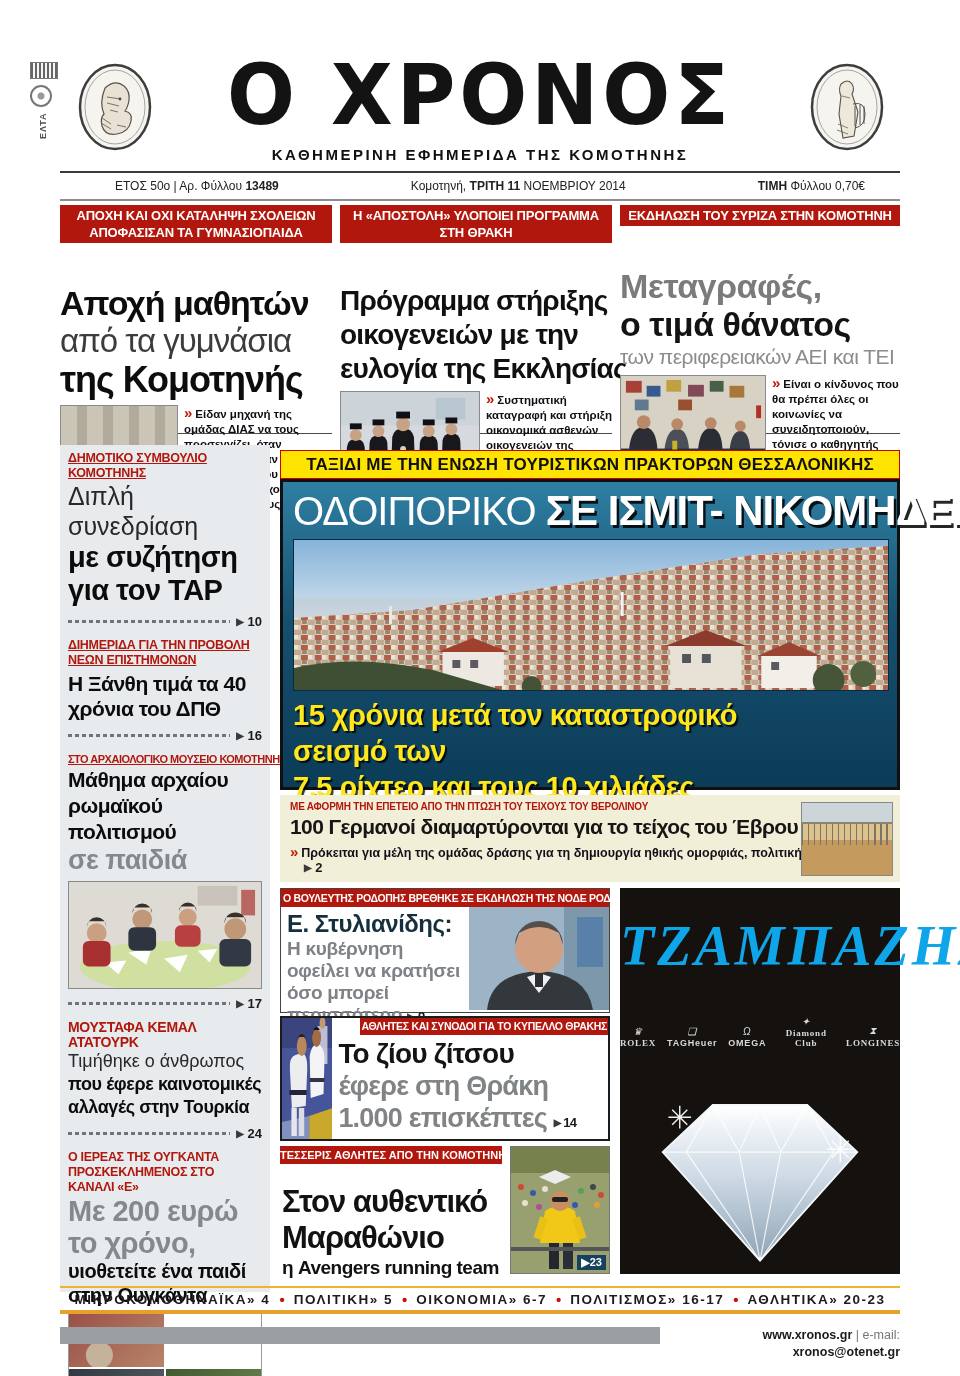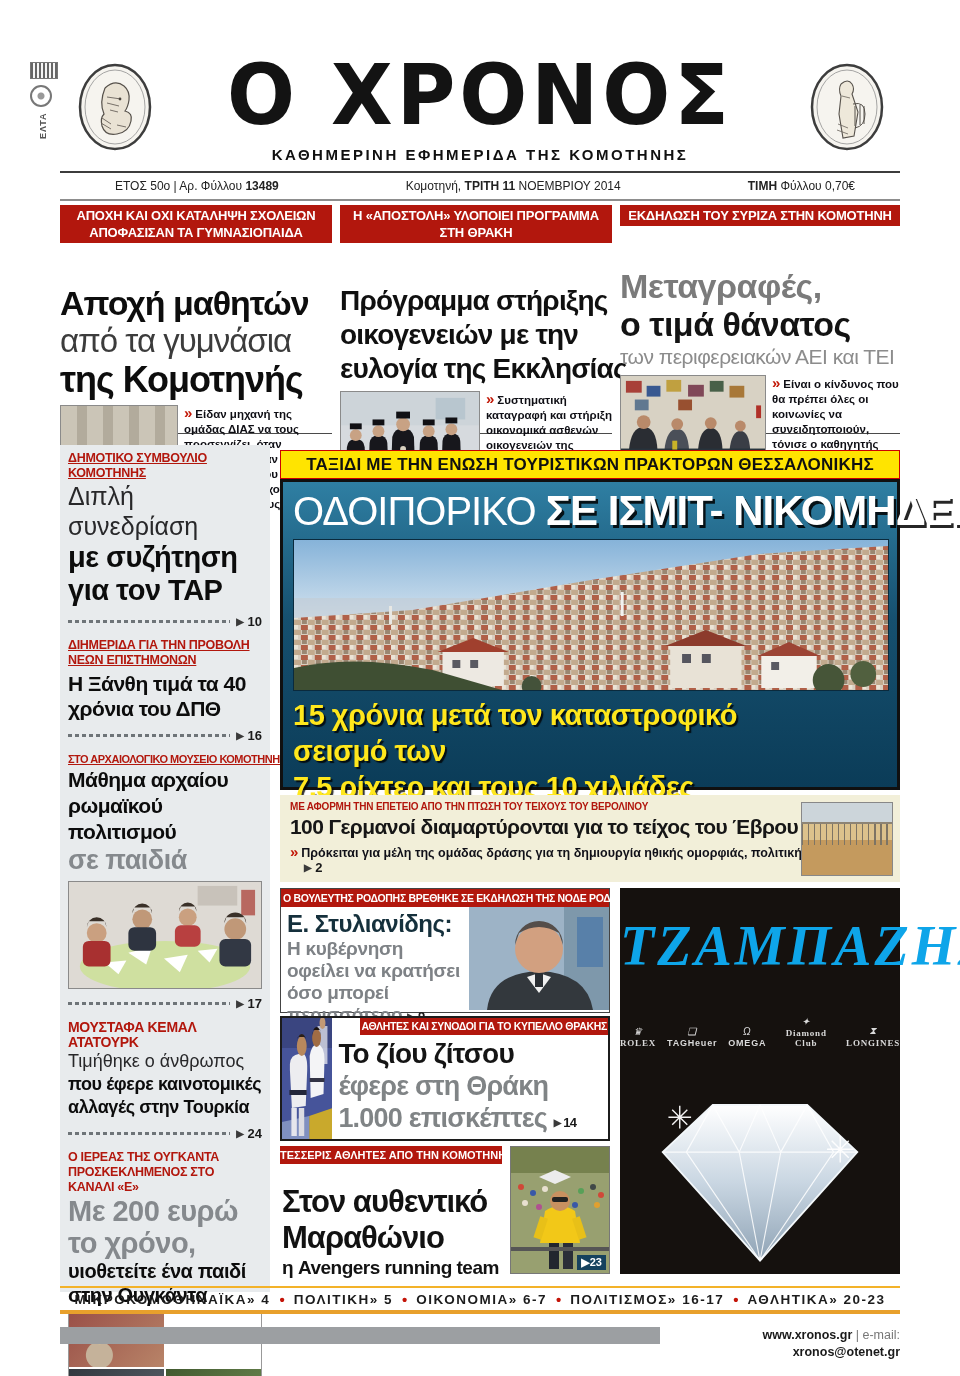--- a/index.html
+++ b/index.html
@@ -22,21 +22,21 @@
      font-weight:700;font-size:80px;line-height:88px;letter-spacing:4px;color:#131313;
      transform:scaleY(1.04);white-space:nowrap;}
   .mast-sub{left:0;width:960px;top:146px;text-align:center;font-weight:700;font-size:15px;
      letter-spacing:2.5px;color:#101010;}
 
   
   .dateline{left:60px;top:171px;width:840px;height:26px;border-top:2px solid #3c3c3c;
      border-bottom:2px solid #8d8d8d;display:flex;align-items:center;font-size:12px;color:#222;}
   .dl-left{margin-left:55px;}
   .dl-center{flex:1;text-align:center;}
-  .dl-right{margin-right:45px;}
+  .dl-right{margin-right:35px;}
   .dl-b{font-weight:700;}
 
   
   .kickbar{background:#b2170d;color:#fff;font-weight:700;font-size:13px;line-height:17px;
      text-align:center;padding:2px 4px;letter-spacing:-0.2px;}
   .chev{color:#c21807;font-weight:700;font-size:15px;margin-right:3px;}
   .pgref{font-weight:700;font-size:13px;color:#1a1a1a;white-space:nowrap;}
   .pgref .tri{font-size:10px;position:relative;top:-1px;color:#3a3a3a;}
   .phframe{border:1px solid #8a8a8a;box-sizing:border-box;}
 

